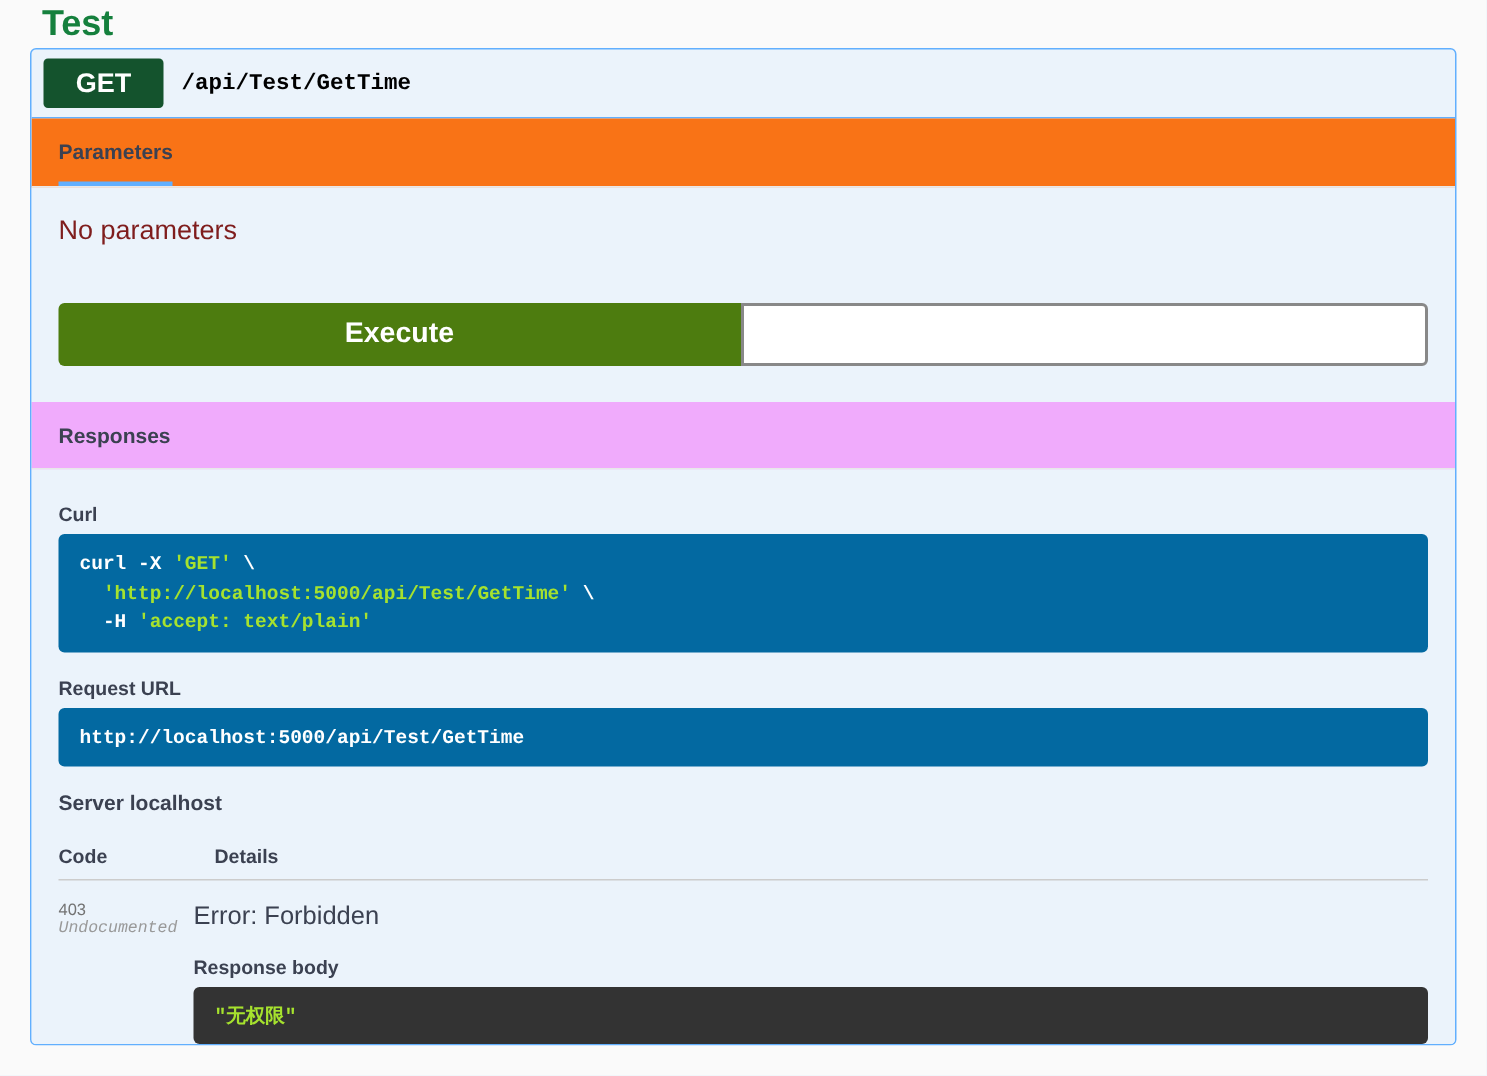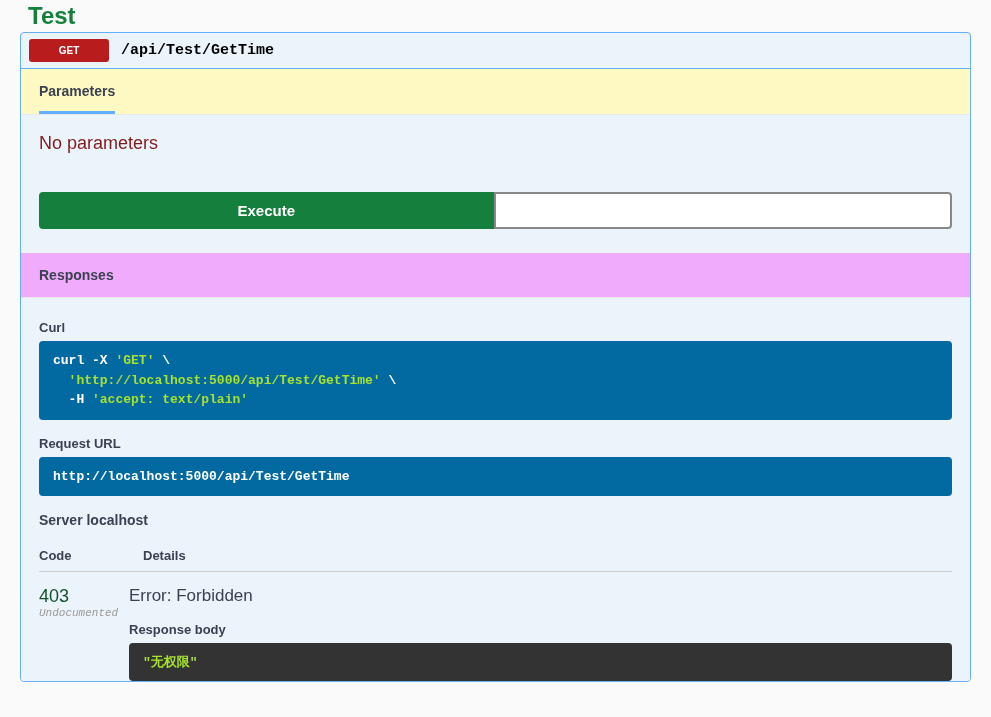--- a/index.html
+++ b/index.html
@@ -24,39 +24,39 @@
       overflow: hidden;
     }
     .op-header {
       display: flex;
       align-items: center;
       padding: 6px 8px;
       cursor: pointer;
       border-bottom: 1px solid #61affe;
     }
     .method-badge {
-      background: #b91c1c;
+      background: #14532d;
       color: #fff;
       font-weight: 700;
-      font-size: 10px;
+      font-size: 18px;
       padding: 6px 18px;
       border-radius: 3px;
       min-width: 80px;
       text-align: center;
       text-transform: uppercase;
     }
     .op-path {
       font-family: "Courier New", monospace;
       font-size: 15px;
       font-weight: 600;
       margin-left: 12px;
       color: #000000;
     }
     .section-tabs {
-      background: #fef9c3;
+      background: #f97316;
       padding: 14px 18px 0;
       border-bottom: 1px solid #e8e8e8;
     }
     .section-tabs .tab {
       display: inline-block;
       font-weight: 700;
       color: #3b4151;
       padding-bottom: 12px;
       border-bottom: 3px solid #61affe;
     }
@@ -68,25 +68,25 @@
       color: #7f1d1d;
       font-size: 18px;
       margin-bottom: 38px;
     }
     .actions {
       display: flex;
       gap: 0;
     }
     .execute-btn {
       flex: 1;
-      background: #15803d;
+      background: #4d7c0f;
       color: #fff;
       border: none;
       font-weight: 700;
-      font-size: 15px;
+      font-size: 19px;
       padding: 10px 0;
       cursor: pointer;
       border-radius: 4px 0 0 4px;
     }
     .clear-btn {
       flex: 1;
       background: #fff;
       border: 2px solid #888;
       color: #3b4151;
       font-weight: 600;
@@ -145,22 +145,22 @@
     .col-code { width: 90px; }
     .col-details { flex: 1; }
     .resp-row {
       display: flex;
       padding-top: 14px;
     }
     .code-cell {
       width: 90px;
     }
     .status-code {
-      font-size: 18px;
-      color: #14532d;
+      font-size: 11px;
+      color: #737373;
     }
     .undocumented {
       font-style: italic;
       font-size: 11px;
       color: #999;
       font-family: "Courier New", monospace;
     }
     .error-line {
       font-size: 17px;
       color: #3b4151;

